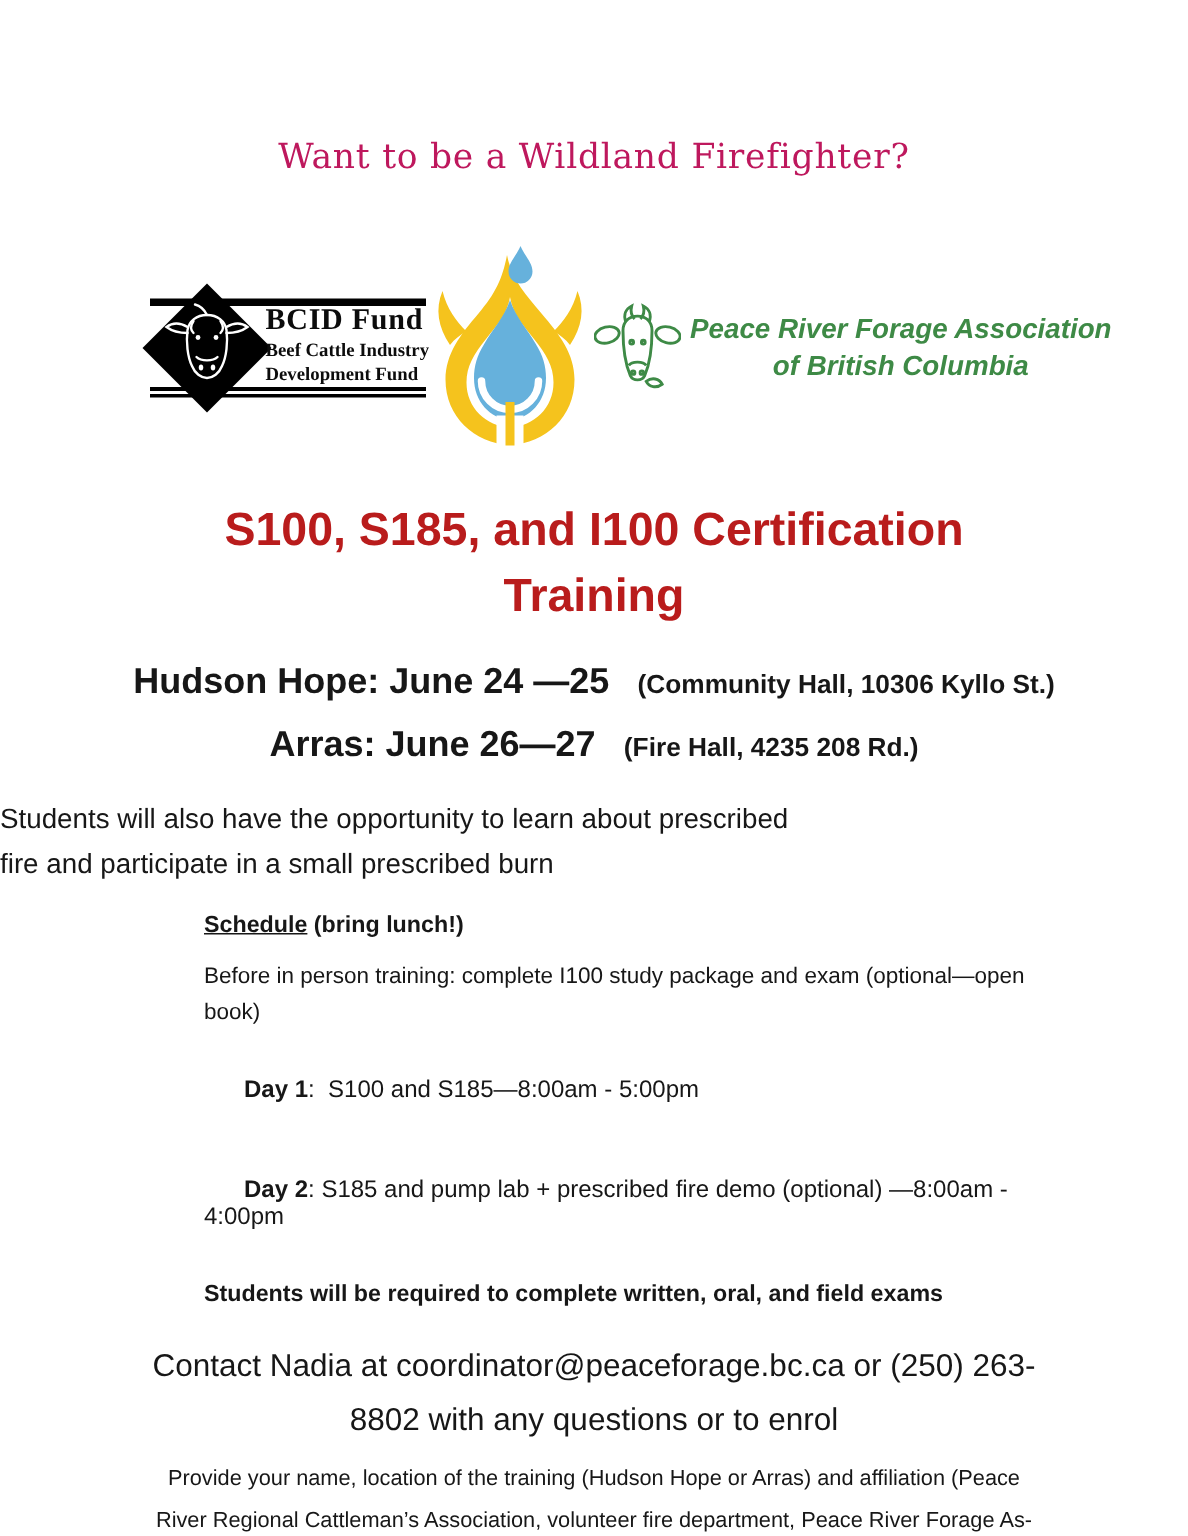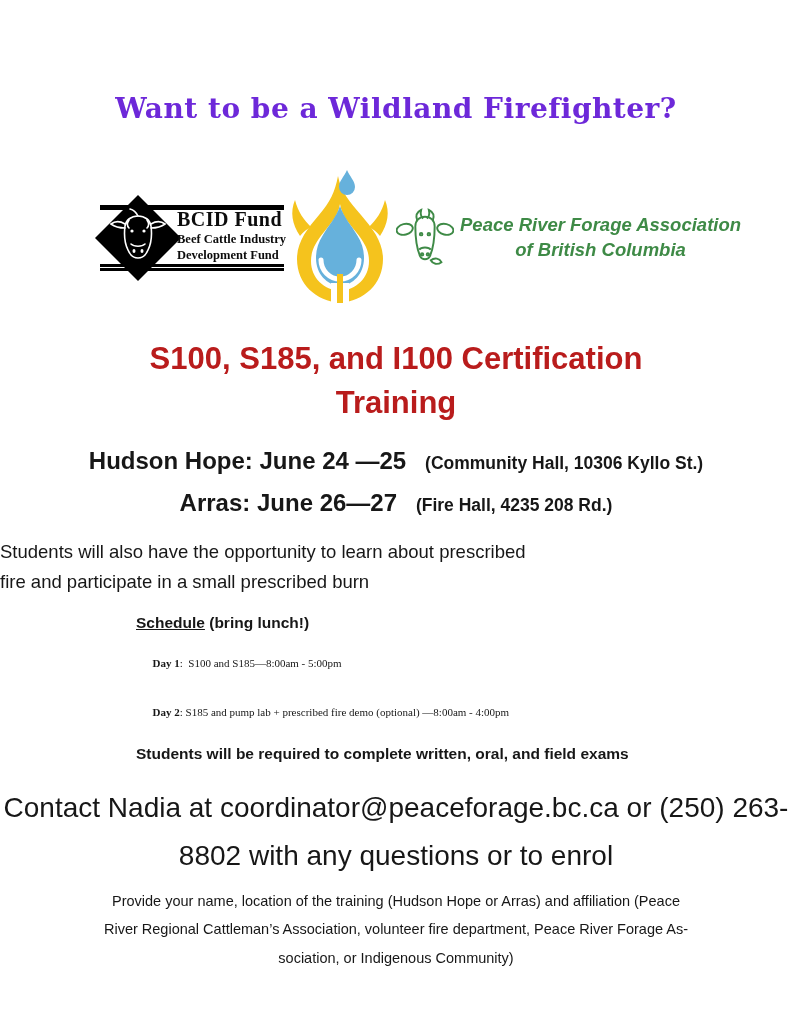--- a/index.html
+++ b/index.html
@@ -16,24 +16,24 @@
     background:#ffffff;
     font-family:"Liberation Sans",sans-serif;
     color:var(--ink);
     overflow:hidden;
   }
   
   .title{
     margin:0;padding-top:92px;
     text-align:center;
     font-family:"DejaVu Serif",serif;
-    font-weight:bold;
-    font-size:28px;
+    font-weight:normal;
+    font-size:23px;
     letter-spacing:.5px;
-    color:#6d28d9;
+    color:#be185d;
     line-height:1.2;
   }
   
   .logo-row{
     margin-top:44px;
     padding:0 62px 0 92px;
     height:136px;
     display:flex;
     align-items:center;
     justify-content:space-between;
@@ -113,31 +113,31 @@
     width:560px;
     text-align:left;
   }
   .sched-header{font-size:15.5px;font-weight:bold;}
   .sched-title-label{text-decoration:underline;}
   .sched-pre{
     margin:13px 0 0 0;
     font-size:15px;line-height:1.6;
     white-space:pre-wrap;
   }
-  .sched-day{margin:13px 16px 0 0;font-size:11px;white-space:pre-wrap;font-family:Liberation Serif, serif;}
+  .sched-day{margin:13px 16px 0 0;font-size:16px;white-space:pre-wrap;}
   .day-label{font-weight:bold;}
   .sched-exams{
     margin:15px 0 0 0;
     font-size:15.5px;font-weight:bold;
     white-space:pre-wrap;
   }
   .contact{
     margin:21px 0 0 0;
     text-align:center;
-    font-size:28px;
+    font-size:21px;
     line-height:1.72;
     white-space:pre-wrap;
   }
   .footer-note{
     margin:7px 0 0 0;
     text-align:center;
     font-size:14.5px;
     line-height:1.95;
     white-space:pre-wrap;
   }
@@ -226,20 +226,22 @@
     <span class="session-main">Arras: June 26—27</span><span class="session-detail"> (Fire Hall, 4235 208 Rd.)</span>
   </div>
 
   <p class="intro">Students will also have the opportunity to learn about prescribed
 fire and participate in a small prescribed burn</p>
 
   <div class="schedule">
     <div class="sched-header">
       <span class="sched-title-label">Schedule</span><span> (bring lunch!)</span>
     </div>
+    <p class="sched-pre">Before in person training: complete I100 study package and exam (optional—open
+book)</p>
     <p class="sched-day">
       <span class="day-label">Day 1</span><span>:  S100 and S185—8:00am - 5:00pm</span>
     </p>
     <p class="sched-day">
       <span class="day-label">Day 2</span><span>: S185 and pump lab + prescribed fire demo (optional) —8:00am - 4:00pm</span>
     </p>
     <p class="sched-exams">Students will be required to complete written, oral, and field exams</p>
   </div>
 
   <p class="contact">Contact Nadia at coordinator@peaceforage.bc.ca or (250) 263-

